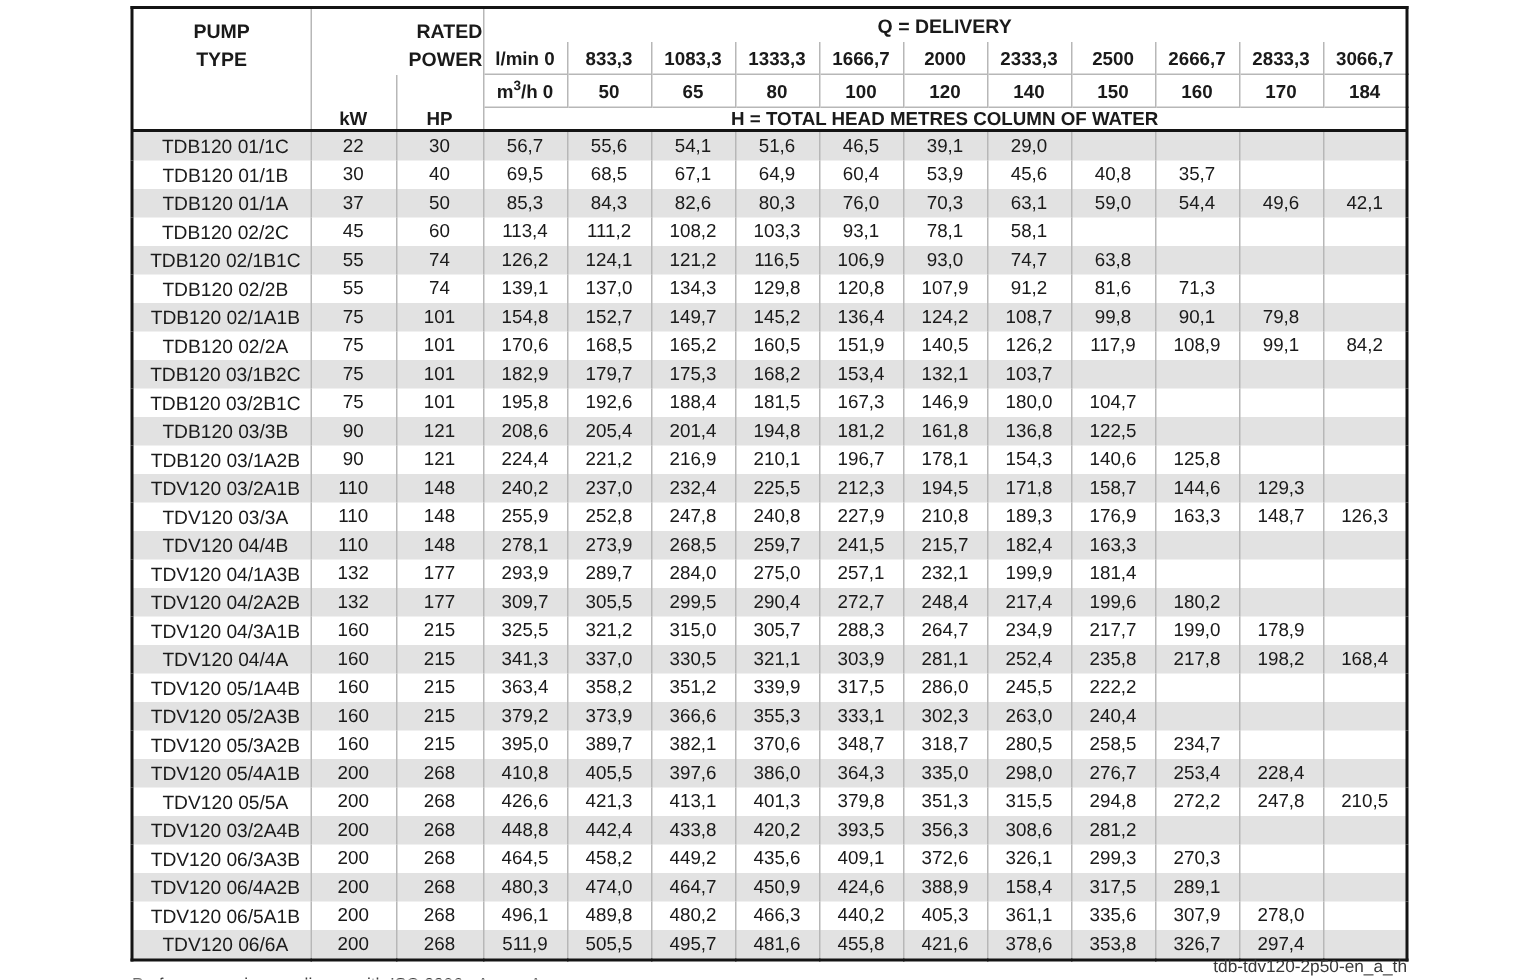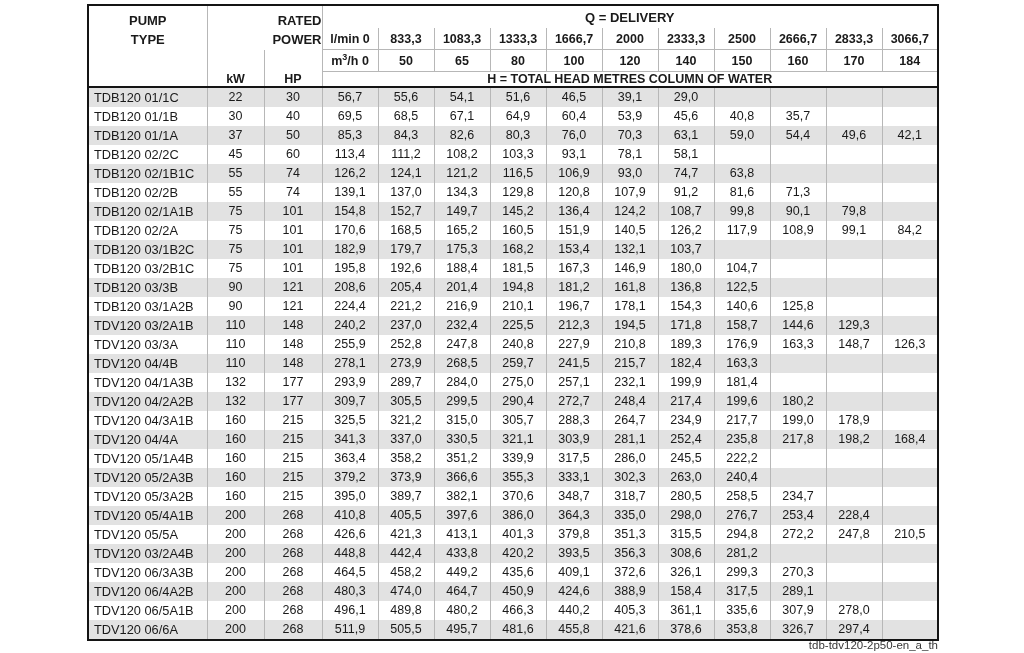--- a/index.html
+++ b/index.html
@@ -43,21 +43,21 @@
   th.kw-h{text-align:center;}
   th.hp-h{text-align:center;border-left:1px solid var(--grid);}
   th.head-h{border-left:1px solid var(--grid);border-top:1px solid var(--grid);text-align:center;font-size:12.5px;}
   .unit{font-weight:bold;}
   sup{font-size:9px;vertical-align:super;line-height:0;}
   tbody td{
     height:19px;line-height:19px;font-size:12.5px;text-align:center;
     padding:0;border-left:1px solid var(--grid);white-space:nowrap;
   }
   tbody td.ptype{
-    text-align:left;padding-left:5px;border-left:none;font-size:12.8px;
+    text-align:center;padding-left:5px;border-left:none;font-size:12.8px;
   }
   tbody tr.shaded{background:var(--shade);}
   .footer-left{
     position:absolute;left:88px;top:651px;font-size:11.5px;color:#383838;
   }
   .footer-right{
     position:absolute;right:86px;top:639px;font-size:11.5px;color:#383838;
   }
 </style>
 </head>

